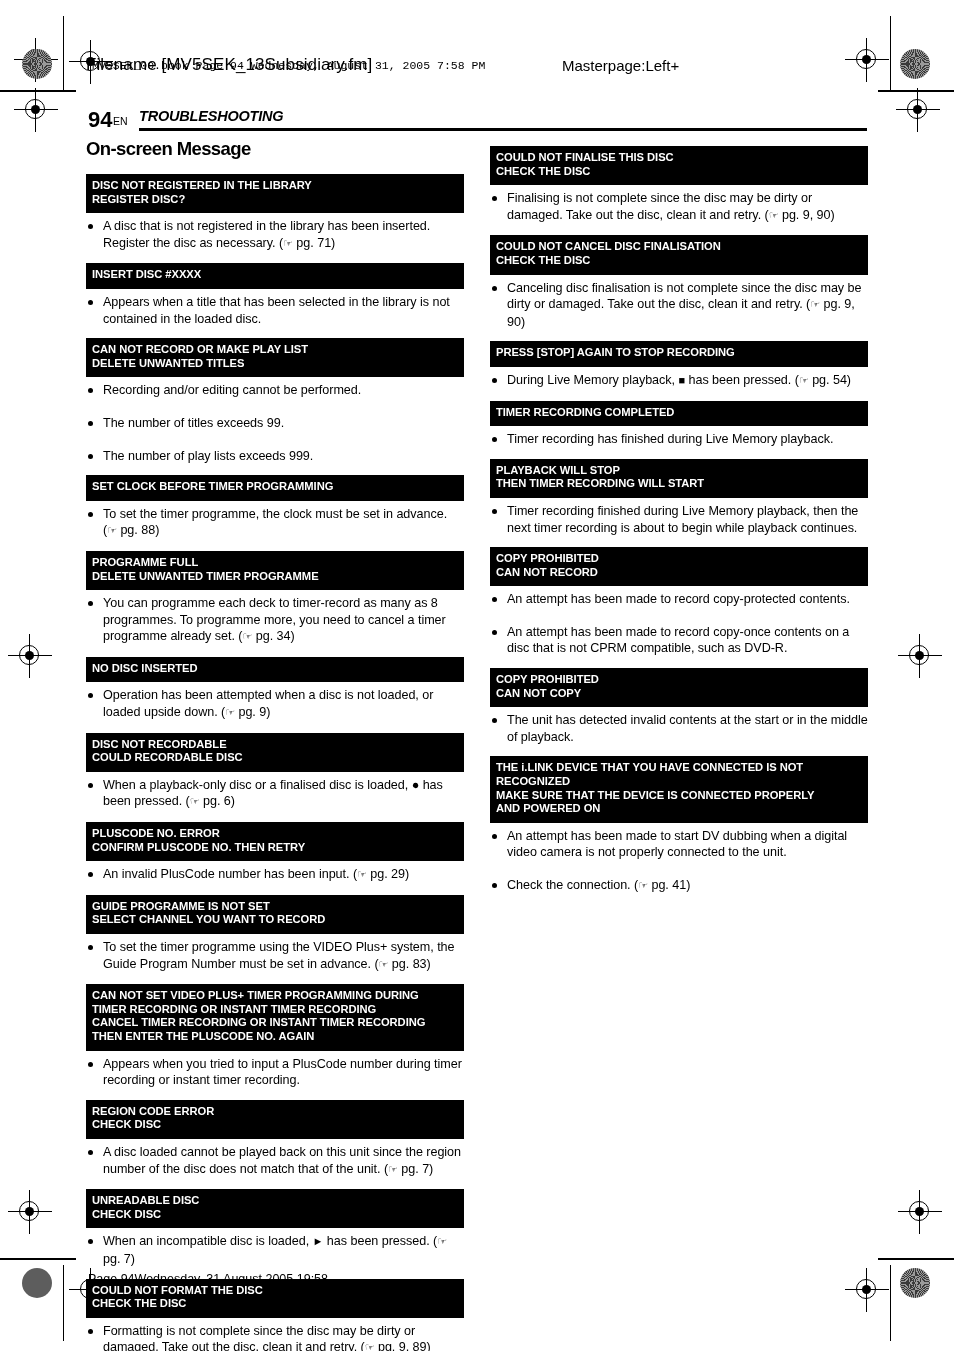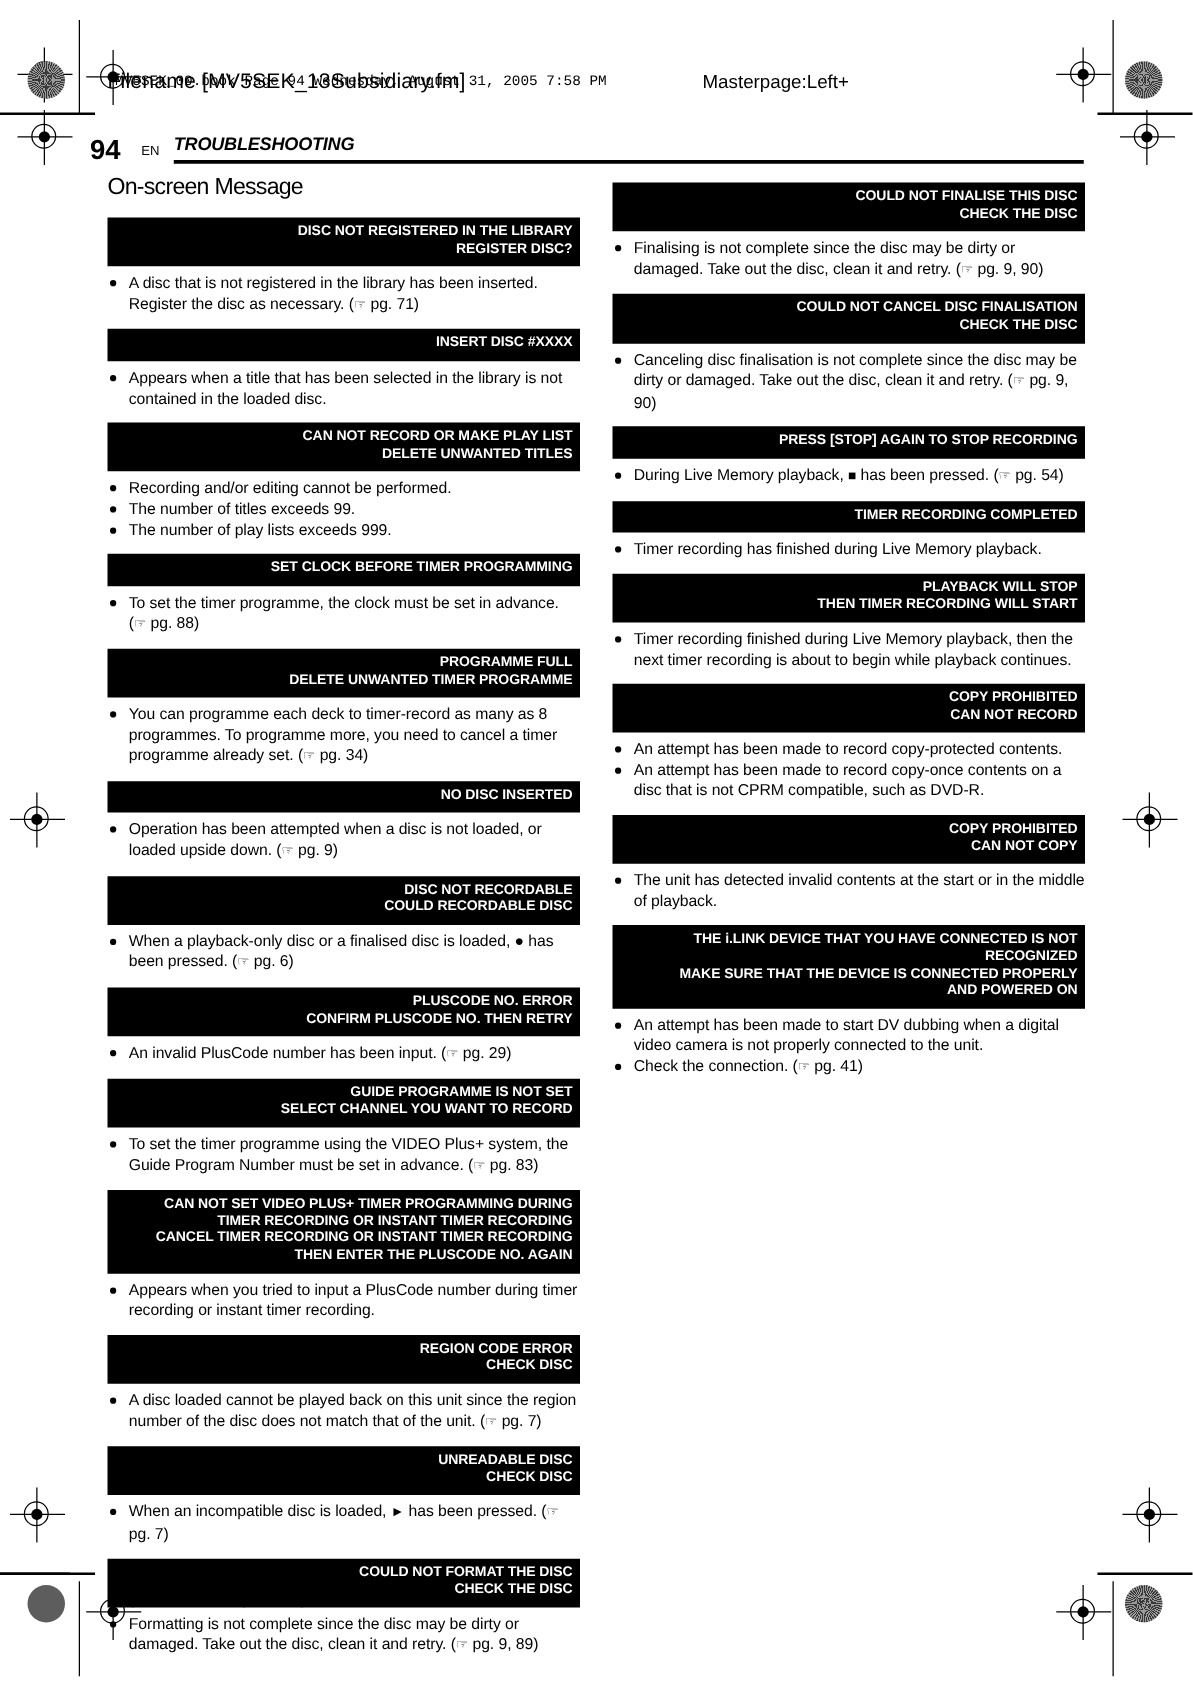--- a/index.html
+++ b/index.html
@@ -91,21 +91,21 @@
     position: absolute;
     left: 562px;
     top: 57px;
     font-size: 15px;
     white-space: nowrap;
   }
 
   
   .page-num {
     position: absolute;
-    left: 72px;
+    left: 88px;
     top: 109px;
     font-size: 22px;
     font-weight: bold;
     line-height: 1;
   }
   .page-lang {
     position: absolute;
     left: 113px;
     top: 116px;
     font-size: 10.5px;
@@ -129,21 +129,21 @@
     width: 728px;
     height: 3px;
     background: #000;
   }
 
   .section-title {
     position: absolute;
     left: 86px;
     top: 140px;
     font-size: 18.5px;
-    font-weight: normal;
+    font-weight: bold;
     letter-spacing: -0.6px;
     line-height: 1;
     text-align: center;
   }
 
   
   .col {
     position: absolute;
     width: 378px;
     top: 0;
@@ -156,34 +156,34 @@
   .msg-bar {
     background: #000;
     color: #fff;
     font-size: 11.2px;
     font-weight: bold;
     line-height: 13.6px;
     padding: 5px 6px 7px 6px;
     box-sizing: border-box;
     letter-spacing: -0.05px;
   }
-  .msg-bar .bar-line { display: block; white-space: nowrap; text-align: right; }
+  .msg-bar .bar-line { display: block; white-space: nowrap; }
 
   .bullets {
     padding: 5px 0 11px 0;
   }
   .bullet {
     position: relative;
     padding-left: 17px;
     font-size: 12.6px;
     line-height: 16.6px;
     margin: 0 0 0 0;
     letter-spacing: -0.05px;
   }
-  .bullet + .bullet { margin-top: 0px; }
+  .bullet + .bullet { margin-top: 16px; }
   .bullet .dot-mark {
     position: absolute;
     left: 2px;
     top: 6px;
     width: 5px;
     height: 5px;
     background: #000;
     border-radius: 50%;
   }
 

